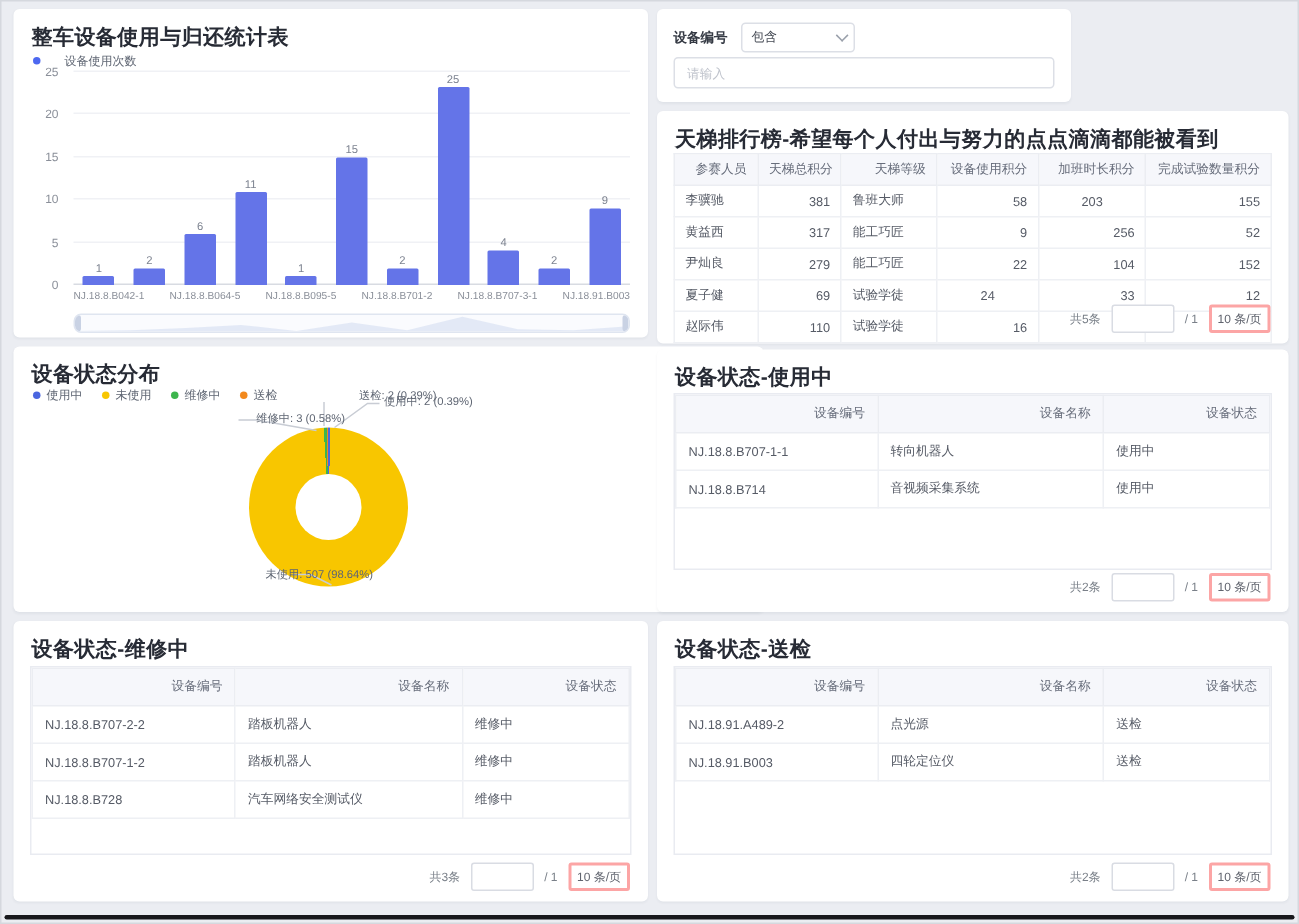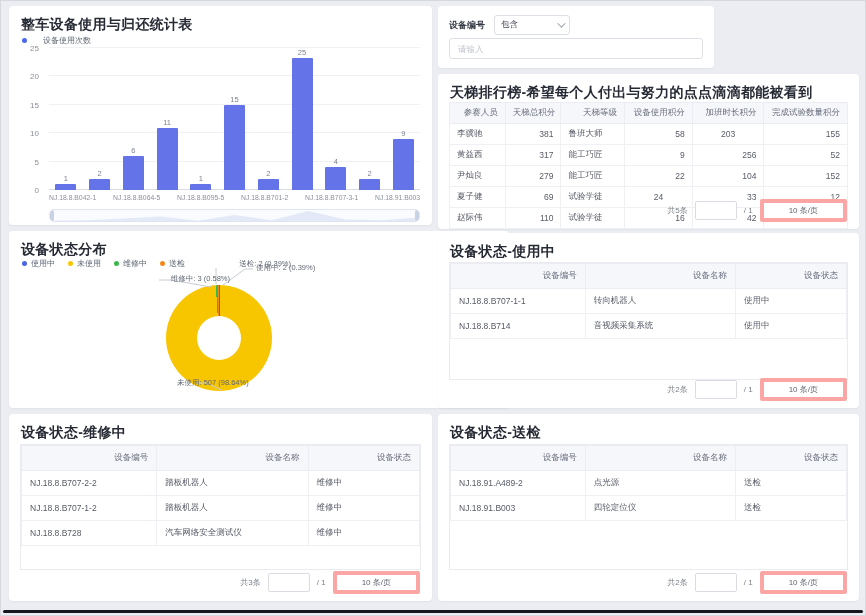--- a/index.html
+++ b/index.html
@@ -39,21 +39,21 @@
   .f-input::placeholder{color:#bfc3cc;}
 
   
   .tbl{width:100%;border-collapse:collapse;table-layout:fixed;}
   .tbl th{background:#f6f7fb;color:#676d7b;font-weight:400;font-size:8.5px;text-align:right;padding:4px 7px;border:1px solid #ebedf2;white-space:nowrap;overflow:hidden;}
   .tbl td{font-size:8.5px;color:#565b66;padding:4px 7px;border:1px solid #eef0f4;white-space:nowrap;overflow:hidden;text-overflow:ellipsis;background:#fff;}
   .status-tbl th,.status-tbl td{padding:6px 8px;}
   .tbl-box{position:absolute;left:11px;right:11px;border:1px solid #e9ebf1;background:#fff;overflow:hidden;}
   .pager{position:absolute;right:12px;bottom:7px;display:flex;align-items:center;gap:7px;font-size:8px;color:#7a8089;}
   .pager input{width:36px;height:15px;border:1px solid #d9dce3;border-radius:2px;text-align:center;font-size:8px;color:#555;background:#fff;outline:none;}
-  .pgsize{border:4px solid #fca5a5;border-radius:2px;padding:2px 25px;background:#fff;color:#60646e;cursor:pointer;white-space:nowrap;}
+  .pgsize{border:2px solid #fca5a5;border-radius:2px;padding:2px 4px;background:#fff;color:#60646e;cursor:pointer;white-space:nowrap;}
 
   
   #card-lead{left:437px;top:73px;width:421px;height:155px;}
   #lead-table-wrap{position:absolute;left:11px;right:11px;top:28px;}
 
   
   #card-donut{left:8px;top:230px;width:500px;height:177px;}
   #donut-legend{position:absolute;left:13px;top:27px;display:flex;gap:13px;align-items:center;}
   .lg-item{display:flex;align-items:center;gap:4px;font-size:8px;color:#5f6673;cursor:pointer;}
   #donut{position:absolute;left:157px;top:54px;width:106px;height:106px;border-radius:50%;}

